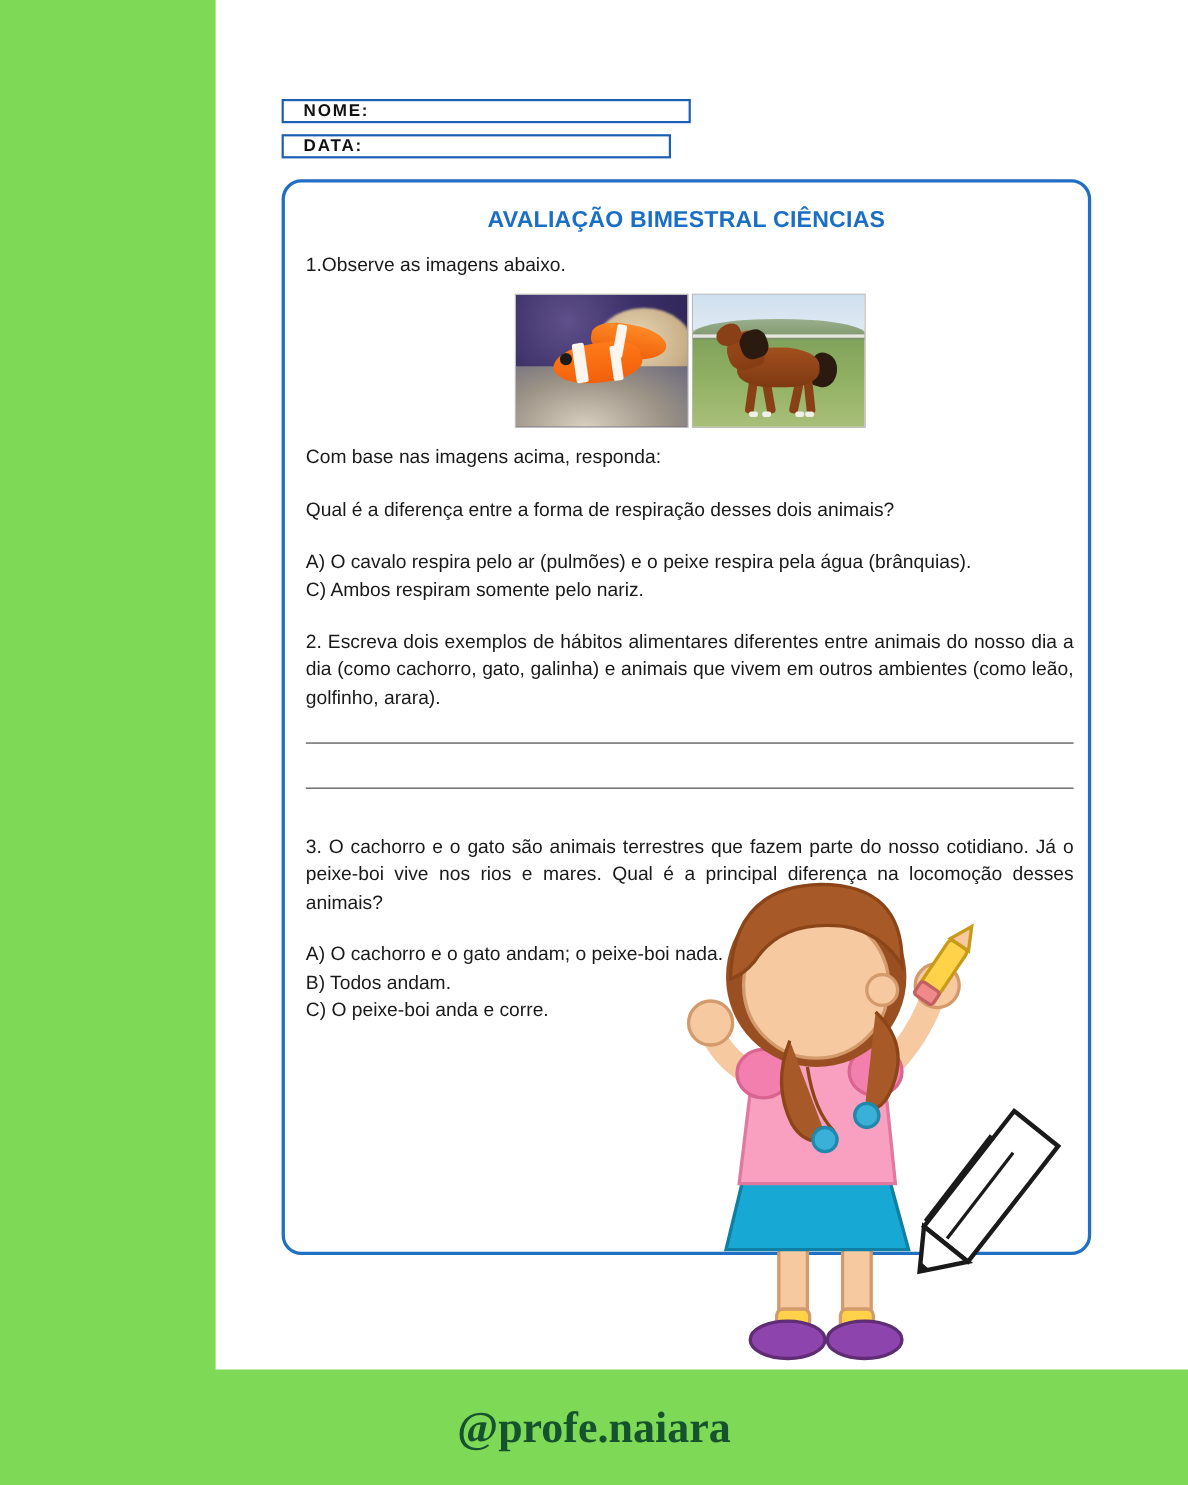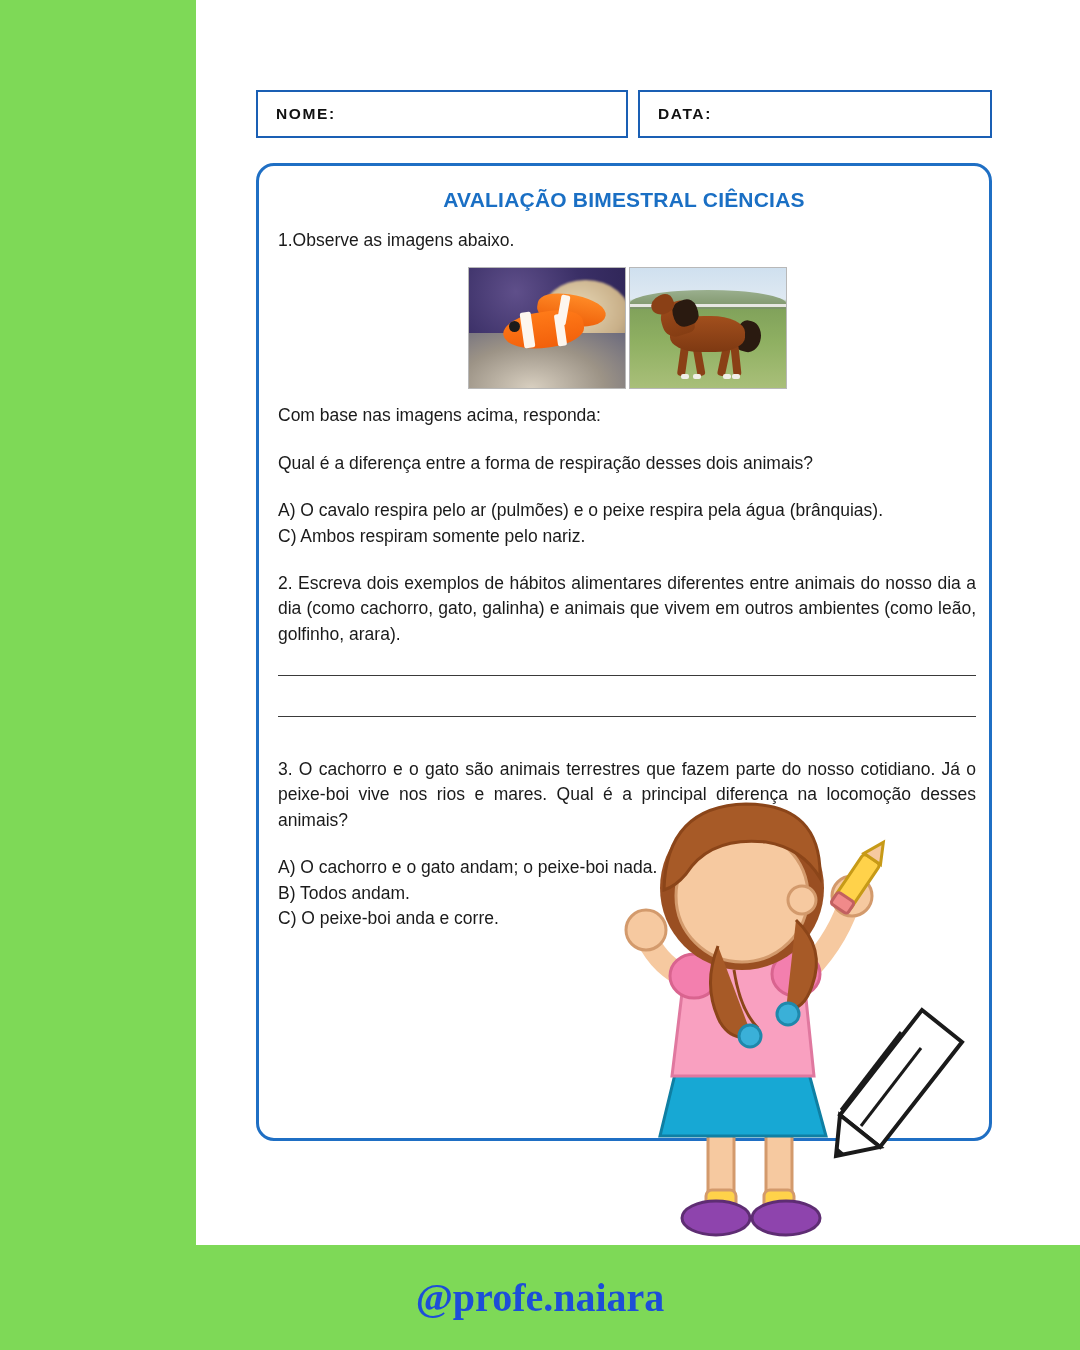--- a/index.html
+++ b/index.html
@@ -28,20 +28,21 @@
 
   
   .header-row {
     position: absolute;
     left: 256px;
     top: 90px;
     width: 736px;
     height: 48px;
     display: flex;
     gap: 10px;
+    flex-direction: column;
   }
   .field-box {
     border: 2px solid #1a5fb4;
     background: #ffffff;
     display: flex;
     align-items: center;
     padding-left: 18px;
     height: 48px;
   }
   .field-box.name { width: 372px; }
@@ -240,21 +241,21 @@
     width: 1080px;
     height: 105px;
     display: flex;
     align-items: center;
     justify-content: center;
   }
   .handle {
     font-family: "Liberation Serif", serif;
     font-size: 40px;
     font-weight: bold;
-    color: #1d4ed8;
+    color: #14532d;
   }
 </style>
 </head>
 <body>
 
 <div class="sheet"></div>
 
 <div class="header-row">
   <div class="field-box name">
     <span class="field-label">NOME:</span>

